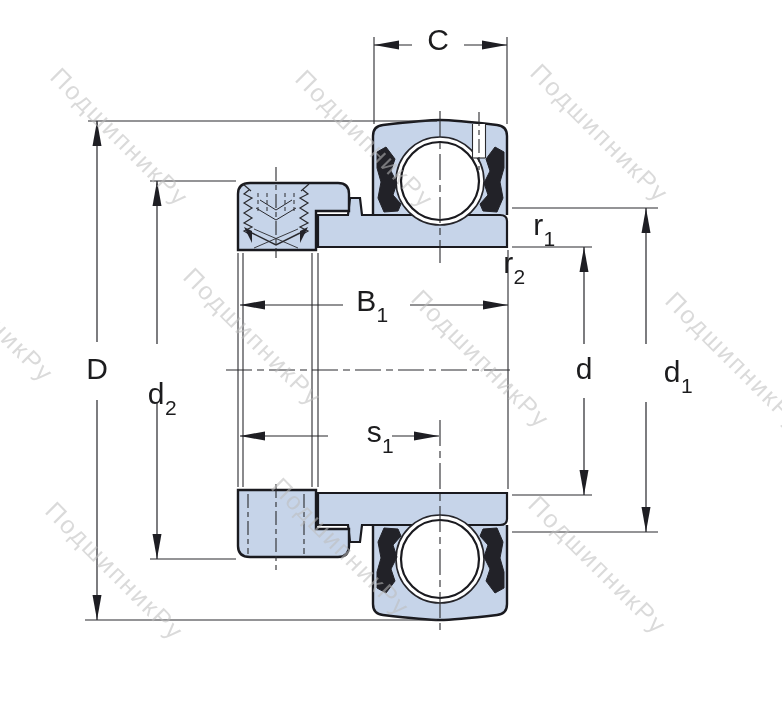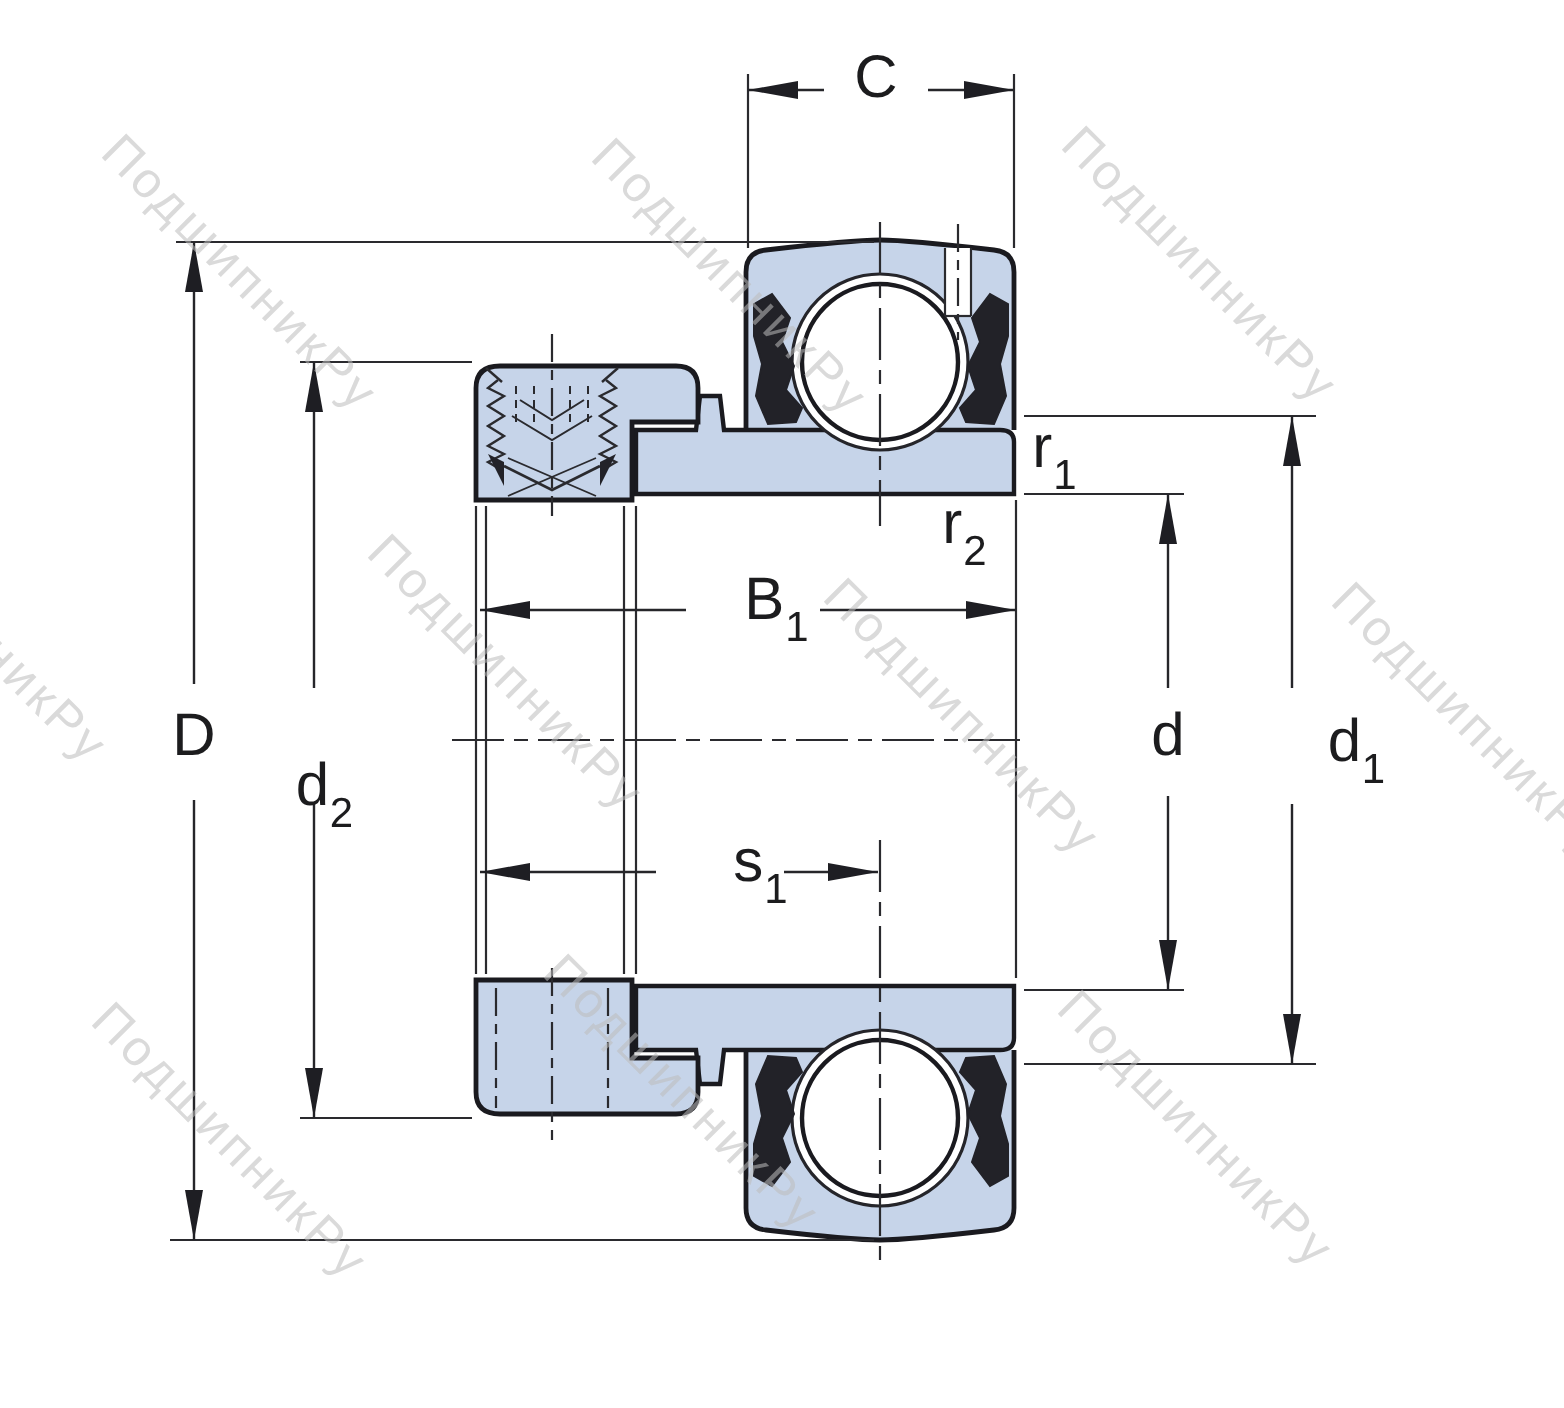--- a/index.html
+++ b/index.html
@@ -181,24 +181,24 @@
           <line x1="646" y1="402" x2="646" y2="532"></line>
         <polygon points="646,208 641.5,233 650.5,233" stroke="none"></polygon>
         <polygon points="646,532 641.5,507 650.5,507" stroke="none"></polygon>
       </g>
     </g>
   </svg>
 
   <span class="dim" style="left:438px;top:42px"><span>C</span><sub></sub></span>
   <span class="dim" style="left:97px;top:371px"><span>D</span><sub></sub></span>
   <span class="dim" style="left:162px;top:396px"><span>d</span><sub>2</sub></span>
-  <span class="dim" style="left:388px;top:303px"><span>B</span><sub>1</sub></span>
+  <span class="dim" style="left:372px;top:303px"><span>B</span><sub>1</sub></span>
   <span class="dim" style="left:380px;top:434px"><span>s</span><sub>1</sub></span>
-  <span class="dim" style="left:527px;top:227px"><span>r</span><sub>1</sub></span>
-  <span class="dim" style="left:482px;top:265px"><span>r</span><sub>2</sub></span>
+  <span class="dim" style="left:544px;top:227px"><span>r</span><sub>1</sub></span>
+  <span class="dim" style="left:514px;top:265px"><span>r</span><sub>2</sub></span>
   <span class="dim" style="left:584px;top:371px"><span>d</span><sub></sub></span>
   <span class="dim" style="left:678px;top:374px"><span>d</span><sub>1</sub></span>
 
   <span class="wm" style="left:65px;top:62px">ПодшипникРу</span>
   <span class="wm" style="left:310px;top:64px">ПодшипникРу</span>
   <span class="wm" style="left:545px;top:58px">ПодшипникРу</span>
   <span class="wm" style="left:-70px;top:238px">ПодшипникРу</span>
   <span class="wm" style="left:198px;top:262px">ПодшипникРу</span>
   <span class="wm" style="left:426px;top:284px">ПодшипникРу</span>
   <span class="wm" style="left:680px;top:286px">ПодшипникРу</span>

